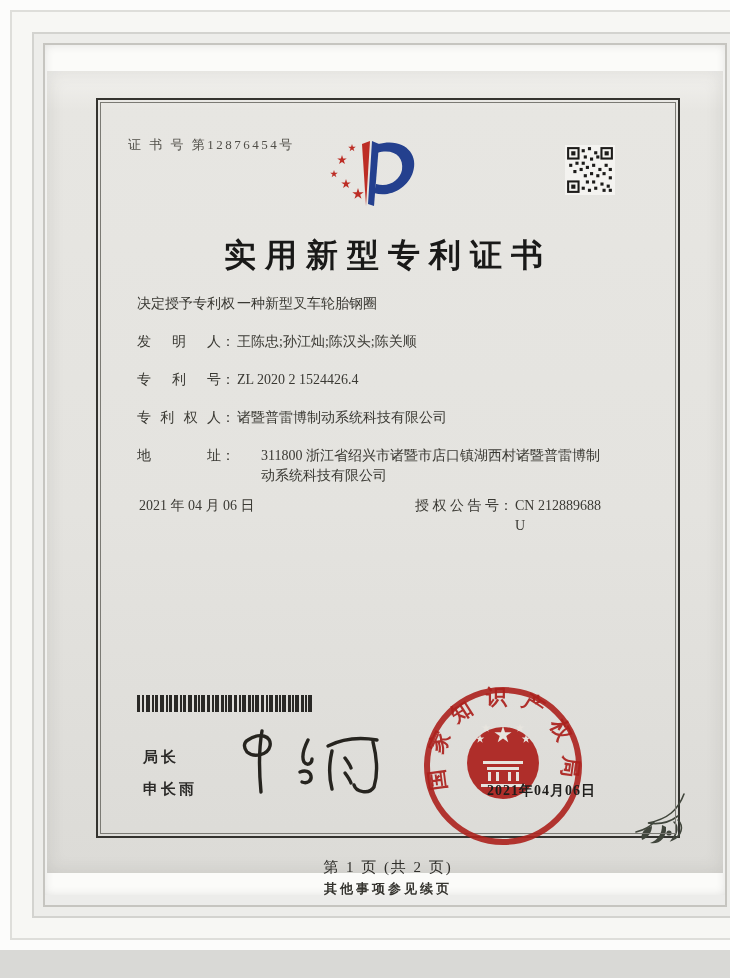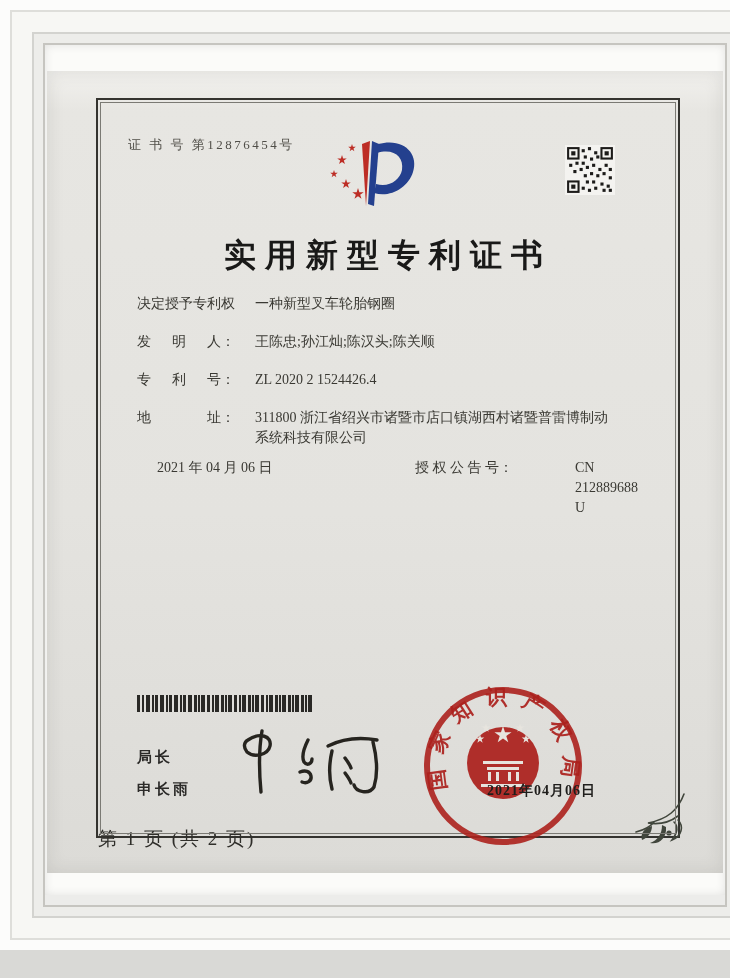--- a/index.html
+++ b/index.html
@@ -25,38 +25,38 @@
   .cert-border::after{content:"";position:absolute;inset:2px;border:1px solid #7b7a74;}
   .flourish{position:absolute;right:-8px;bottom:-10px;}
   
   .cert-no{position:absolute;left:30px;top:36px;font-size:13px;letter-spacing:2.5px;color:#504e48;}
   .logo{position:absolute;left:224px;top:32px;}
   .qr{position:absolute;left:467px;top:45px;}
   .title{position:absolute;left:0;right:0;top:114px;text-align:center;font-size:32px;
          font-weight:bold;letter-spacing:9px;color:#191918;margin-top:20px;}
   .fields{position:absolute;left:39px;top:194px;width:474px;font-size:14px;color:#3a3933;}
   .frow{display:flex;margin-bottom:18px;line-height:20px;}
-  .frow.addr{margin-bottom:10px;}
+  .frow.addr{margin-bottom:10px;gap:24px;}
   .lblwrap{flex:none;white-space:nowrap;}
   .lbl{display:inline-block;width:84px;text-align:justify;text-align-last:justify;}
-  .val{flex:1;margin-left:20px;}
+  .val{flex:1;margin-left:2px;}
   .pair1{flex:none;width:278px;display:flex;}
-  .pair2{flex:1;display:flex;gap:42px;}
+  .pair2{flex:1;display:flex;}
   .paras{position:absolute;left:39px;top:452px;width:474px;font-size:12.5px;line-height:21px;
          color:#403f39;}
   .paras p{margin:0 0 8px 0;text-indent:2em;}
   .barcode{position:absolute;left:39px;top:595px;}
   .signer{position:absolute;left:39px;top:648px;font-size:15px;font-weight:bold;
           color:#2c2b29;letter-spacing:3px;}
-  .signer div{margin-bottom:13px;}
+  .signer div{margin-bottom:13px;margin-left:6px;}
   .sig{position:absolute;left:130px;top:626px;}
   .seal{position:absolute;left:322px;top:583px;z-index:1;}
   .seal-date{position:absolute;left:326px;top:682px;width:172px;text-align:right;z-index:2;
              font-size:14px;font-weight:bold;color:#1f1e1c;letter-spacing:1px;}
-  .page-ind{position:absolute;left:0;right:0;top:726px;font-size:19px;
+  .page-ind{position:absolute;left:0;right:0;top:758px;text-align:center;font-size:15px;
             letter-spacing:2px;color:#2f2e2a;}
   .cont-note{position:absolute;left:49px;right:43px;top:809px;text-align:center;font-size:13px;
              font-weight:bold;letter-spacing:3px;color:#35342f;}
 </style>
 </head>
 <body>
 
 <div class="photo">
 
   <div class="f f1"></div>
@@ -143,20 +143,24 @@
             <span class="lblwrap"><span class="lbl">决定授予专利权</span><span>：</span></span>
             <span class="val">一种新型叉车轮胎钢圈</span>
           </div>
           <div class="frow">
             <span class="lblwrap"><span class="lbl">发明人</span><span>：</span></span>
             <span class="val">王陈忠;孙江灿;陈汉头;陈关顺</span>
           </div>
           <div class="frow">
             <span class="lblwrap"><span class="lbl">专利号</span><span>：</span></span>
             <span class="val">ZL 2020 2 1524426.4</span>
+          </div>
+          <div class="frow">
+            <span class="lblwrap"><span class="lbl">专利权人</span><span>：</span></span>
+            <span class="val">诸暨普雷博制动系统科技有限公司</span>
           </div>
           <div class="frow addr">
             <span class="lblwrap"><span class="lbl">地址</span><span>：</span></span>
             <span class="val">311800 浙江省绍兴市诸暨市店口镇湖西村诸暨普雷博制动系统科技有限公司</span>
           </div>
           <div class="frow">
             <span class="pair1">
               <span class="val">2021 年 04 月 06 日</span>
             </span>
             <span class="pair2">
@@ -265,15 +269,16 @@
             <path d="M4,40 C12,38 18,35 22,30"></path>
           </g>
           <g fill="#41463c">
             <path d="M20,34 C12,36 8,42 10,48 C16,46 20,40 20,34 Z"></path>
             <path d="M30,33 C30,42 26,48 18,51 C27,53 35,46 34,35 Z"></path>
             <circle cx="37" cy="41" r="2.6"></circle>
           </g>
         </svg>
       </div>
 
+      <div class="cont-note">其他事项参见续页</div>
     </div>
   </div>
 </div>
 
 </body></html>

